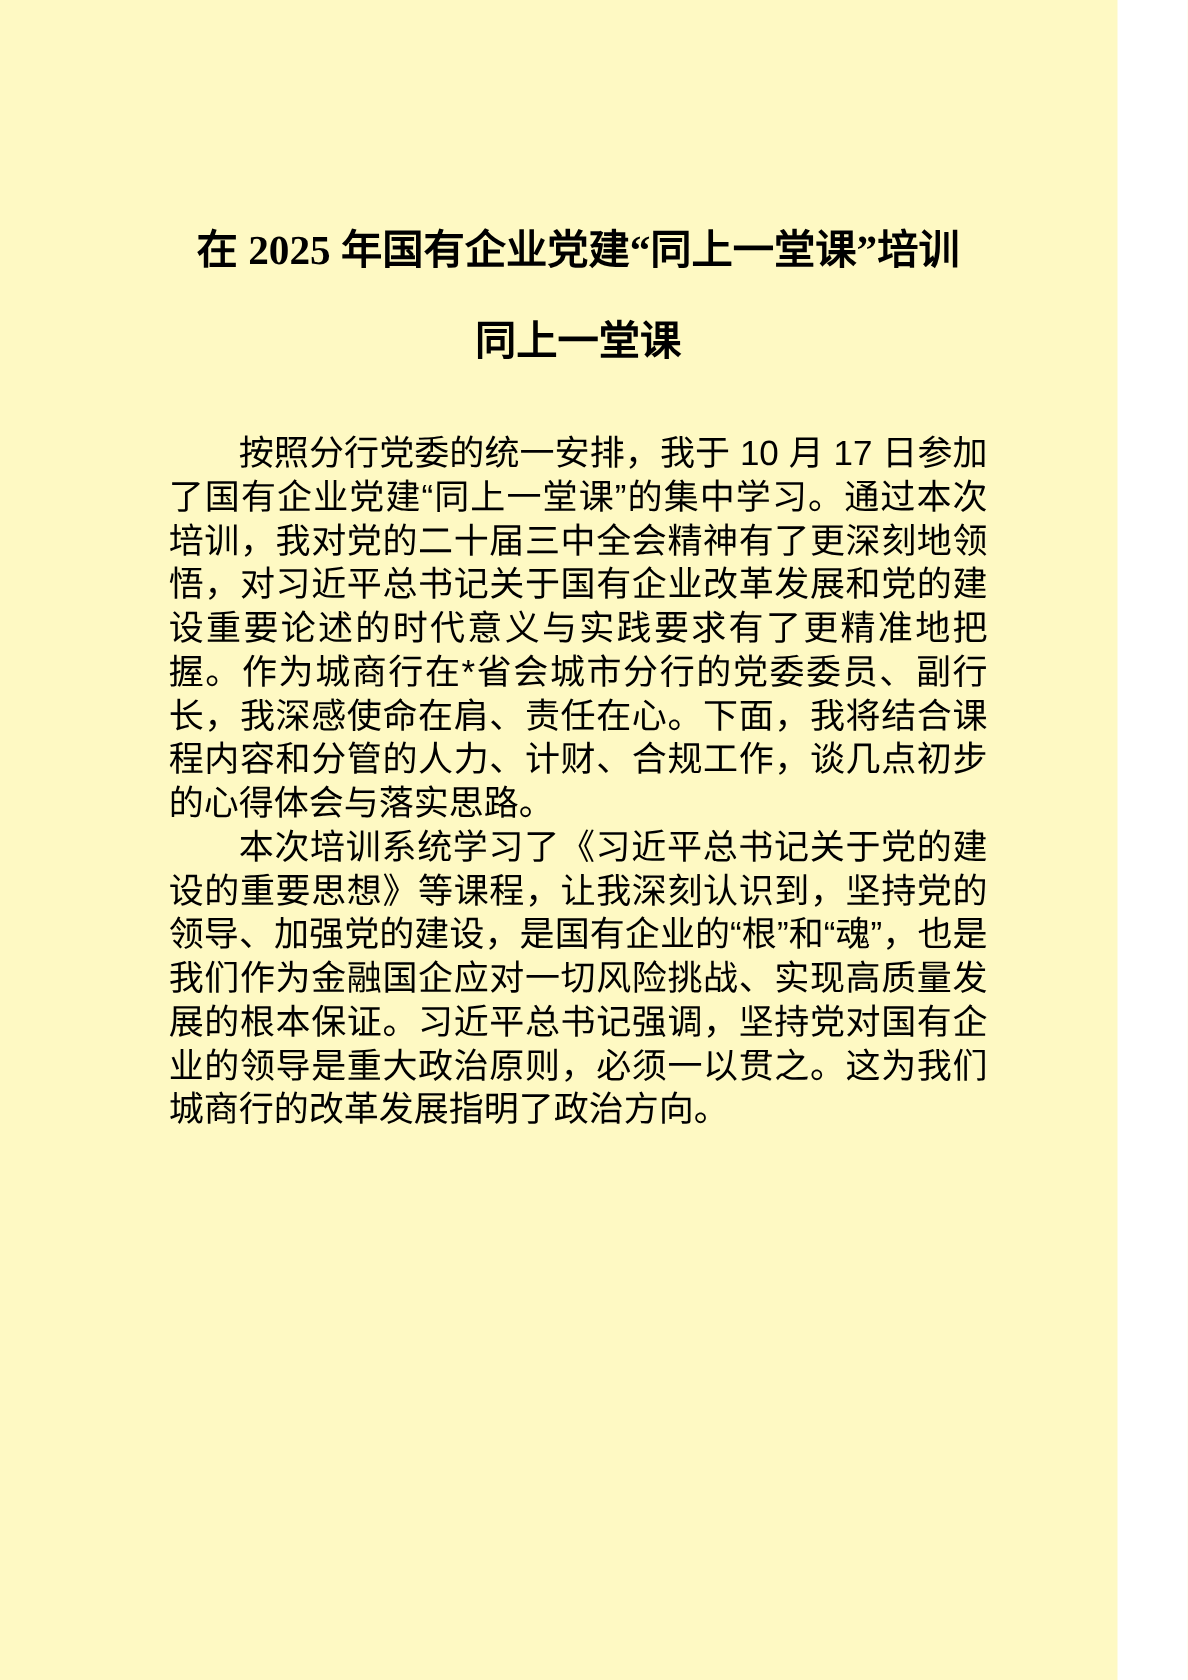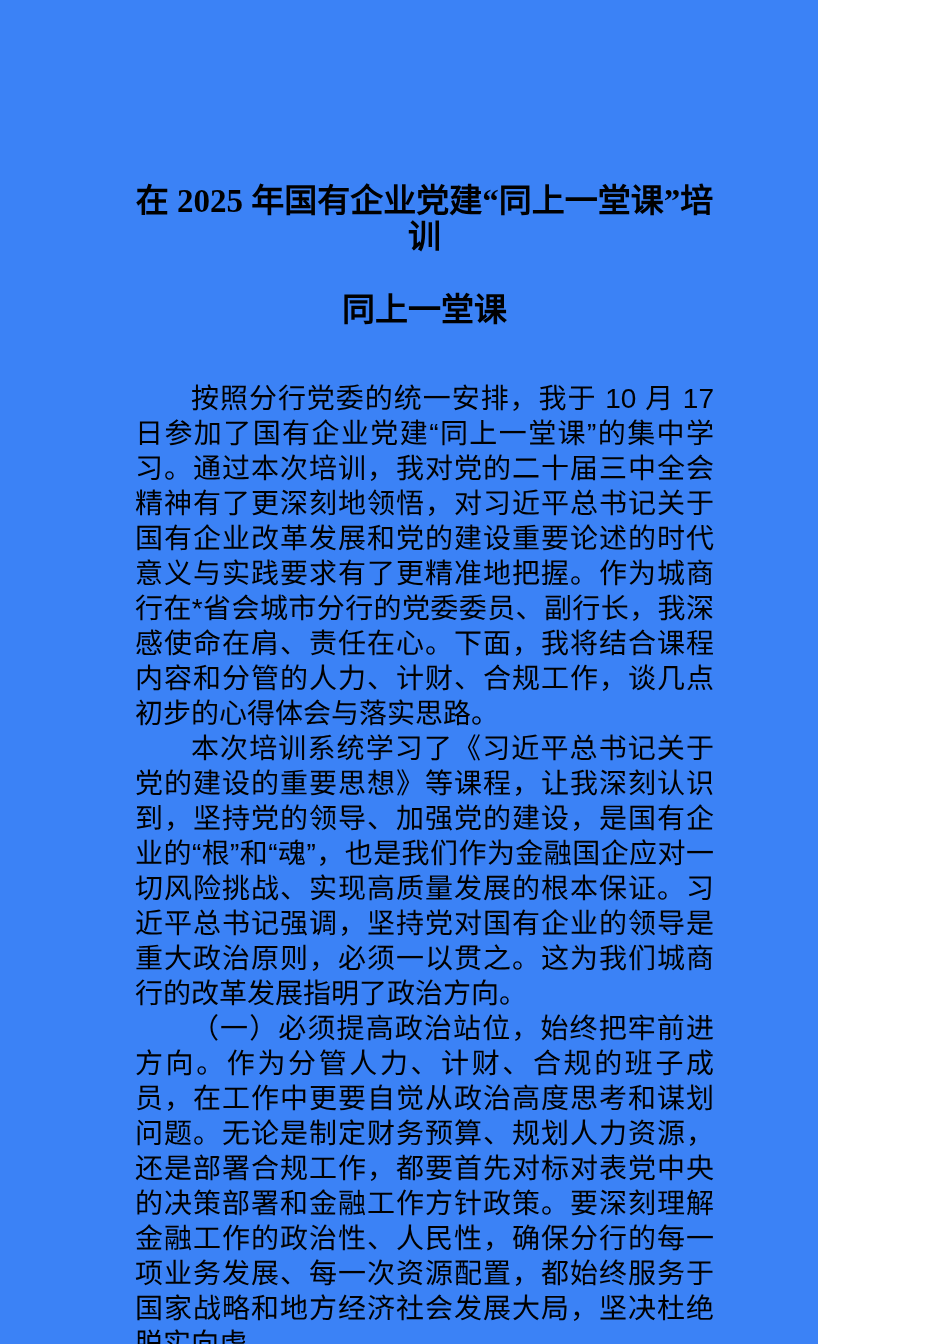--- a/index.html
+++ b/index.html
@@ -2,24 +2,24 @@
 <html lang="zh-CN"><head>
 <meta charset="utf-8">
 <style>
   html, body {
     margin: 0;
     padding: 0;
     background: #ffffff;
   }
   .page {
     position: relative;
-    width: 818px;
+    width: 894px;
     height: 1344px;
     box-sizing: border-box;
-    background: #3b82f6;
+    background: #fef9c3;
     color: #000000;
     padding: 183px 104px 0 135px;
     overflow: hidden;
   }
   .doc-title {
     font-family: "Liberation Serif", "DejaVu Serif", serif;
     font-size: 33px;
     font-weight: 600;
     text-align: center;
     color: #000000;
@@ -54,16 +54,15 @@
 <div class="page">
 
   <div class="doc-title">
     <div class="title-line title-line-1">在 2025 年国有企业党建“同上一堂课”培训</div>
     <div class="title-line title-line-2">同上一堂课</div>
   </div>
 
   <div class="doc-body">
     <p>按照分行党委的统一安排，我于 10 月 17 日参加了国有企业党建“同上一堂课”的集中学习。通过本次培训，我对党的二十届三中全会精神有了更深刻地领悟，对习近平总书记关于国有企业改革发展和党的建设重要论述的时代意义与实践要求有了更精准地把握。作为城商行在*省会城市分行的党委委员、副行长，我深感使命在肩、责任在心。下面，我将结合课程内容和分管的人力、计财、合规工作，谈几点初步的心得体会与落实思路。</p>
     <p>本次培训系统学习了《习近平总书记关于党的建设的重要思想》等课程，让我深刻认识到，坚持党的领导、加强党的建设，是国有企业的“根”和“魂”，也是我们作为金融国企应对一切风险挑战、实现高质量发展的根本保证。习近平总书记强调，坚持党对国有企业的领导是重大政治原则，必须一以贯之。这为我们城商行的改革发展指明了政治方向。</p>
-    <p>（一）必须提高政治站位，始终把牢前进方向。作为分管人力、计财、合规的班子成员，在工作中更要自觉从政治高度思考和谋划问题。无论是制定财务预算、规划人力资源，还是部署合规工作，都要首先对标对表党中央的决策部署和金融工作方针政策。要深刻理解金融工作的政治性、人民性，确保分行的每一项业务发展、每一次资源配置，都始终服务于国家战略和地方经济社会发展大局，坚决杜绝脱实向虚。</p>
   </div>
 
 </div>
 
 </body></html>

